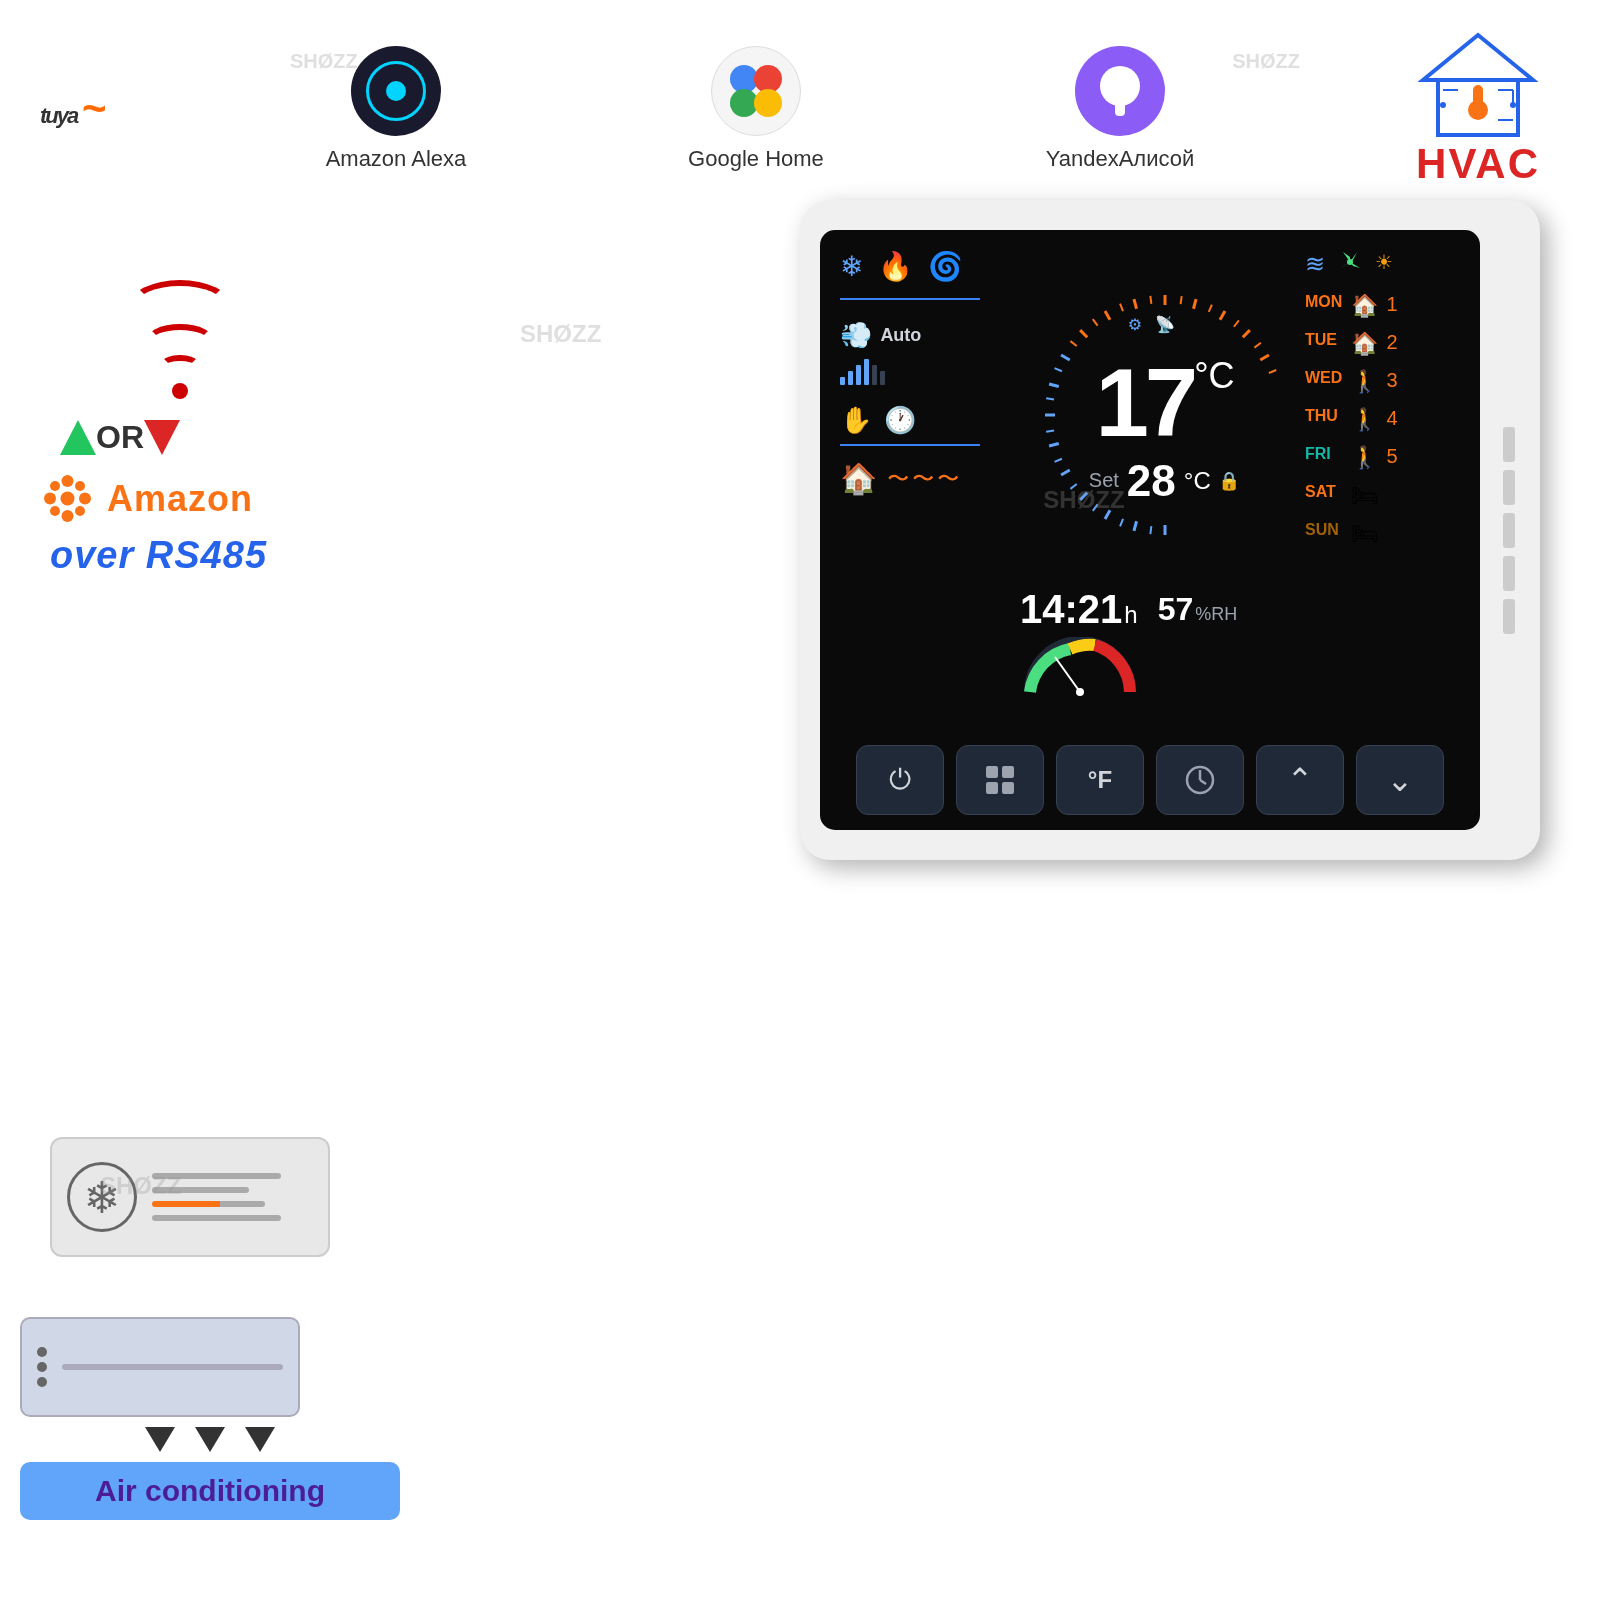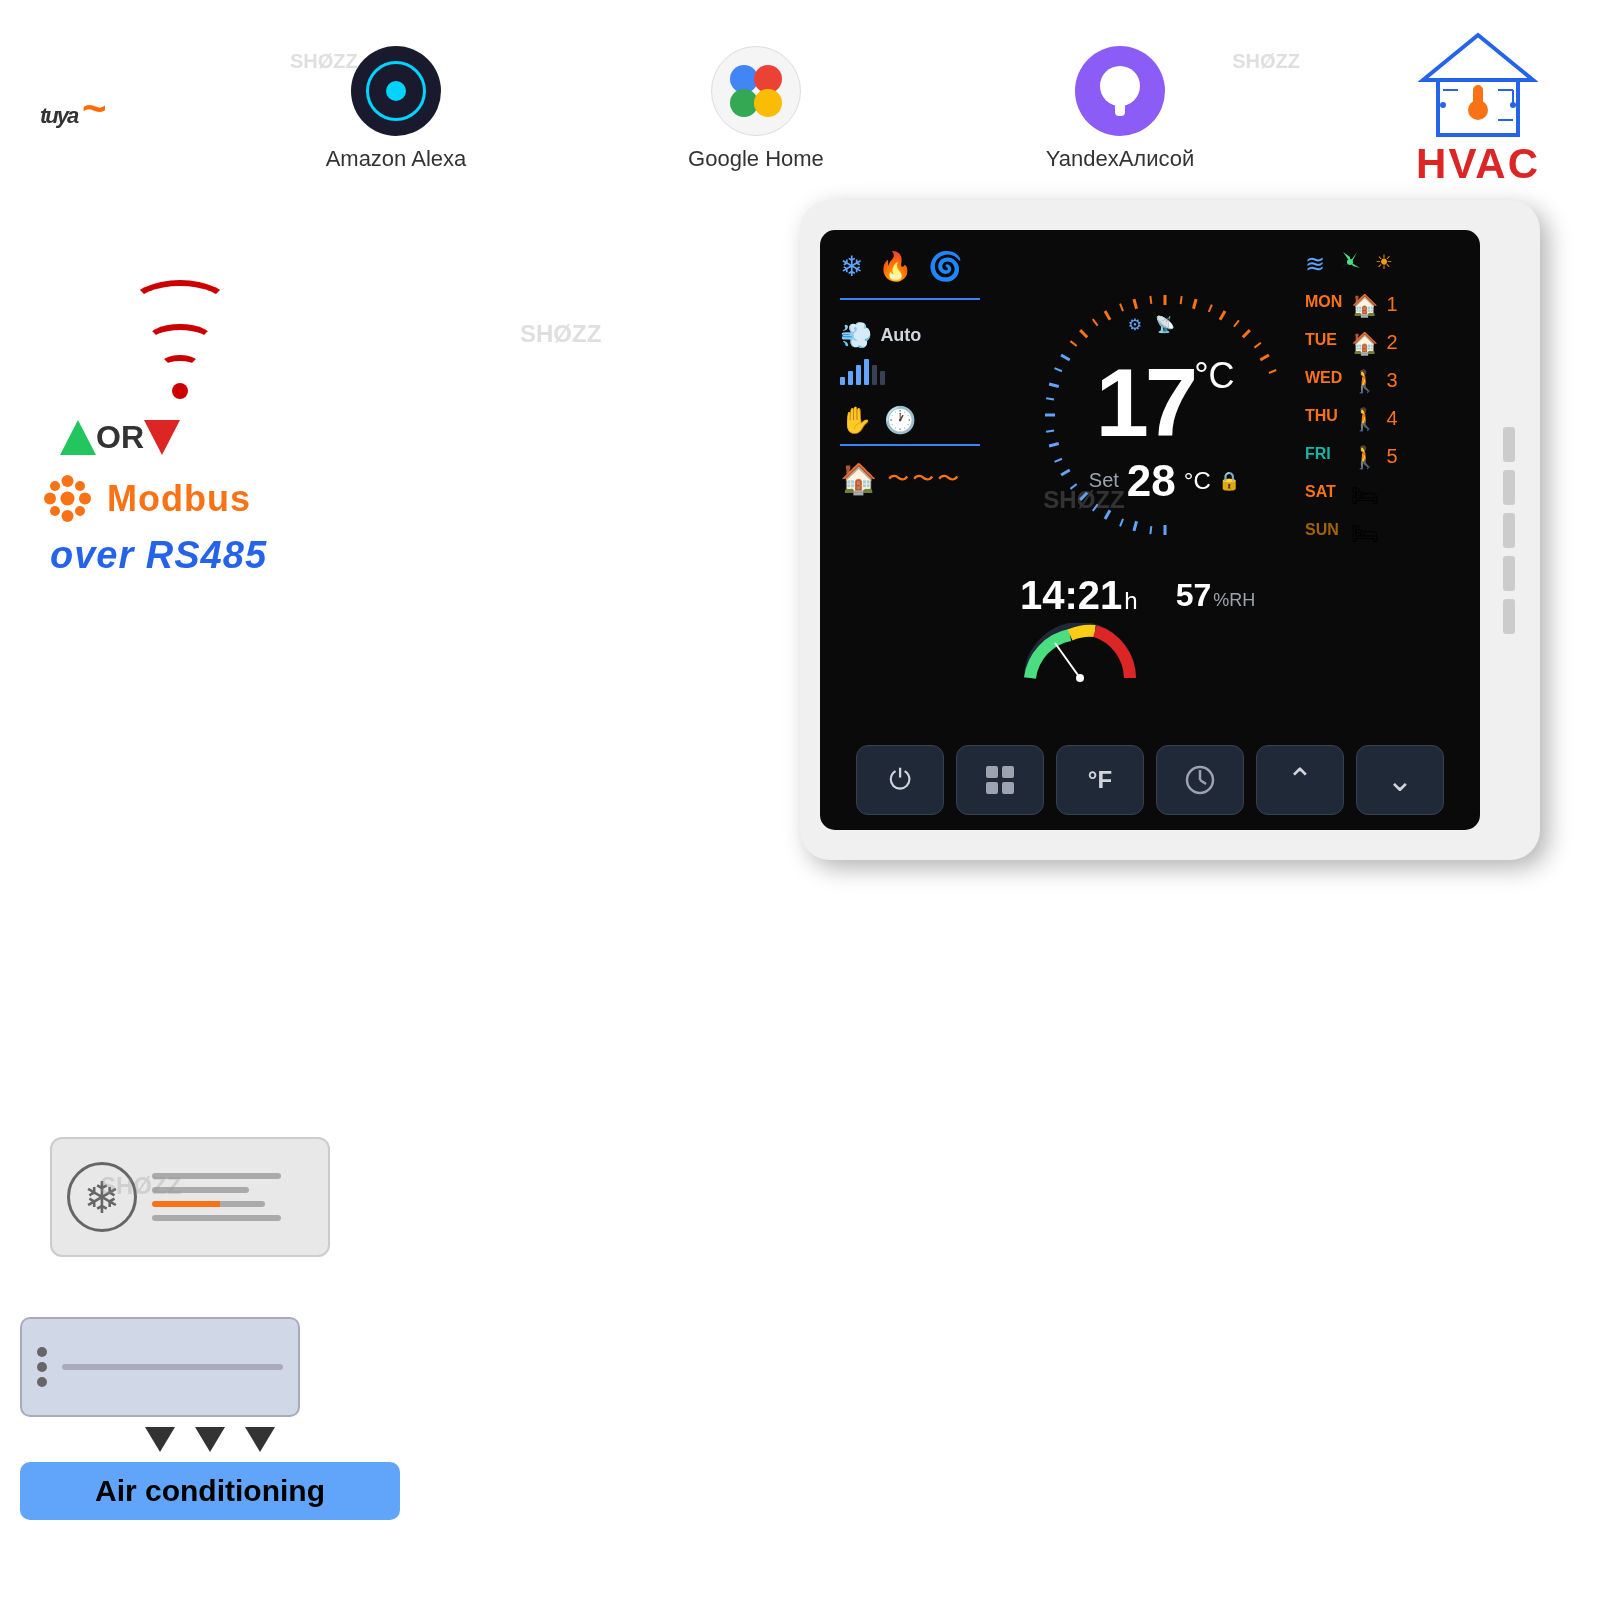--- a/index.html
+++ b/index.html
@@ -266,21 +266,21 @@
     .down-arrow {
       width: 0;
       height: 0;
       border-left: 15px solid transparent;
       border-right: 15px solid transparent;
       border-top: 25px solid #333;
     }
 
     .air-conditioning-badge {
       background: #60a5fa;
-      color: #000000;
+      color: #4c1d95;
       font-size: 30px;
       font-weight: bold;
       padding: 12px 30px;
       border-radius: 10px;
       text-align: center;
       margin-top: 5px;
     }
 
     
     .thermostat-container {
@@ -597,21 +597,21 @@
       <circle cx="27.5" cy="27.5" r="7" fill="#f97316"></circle>
       <circle cx="27.5" cy="10" r="6" fill="#f97316"></circle>
       <circle cx="27.5" cy="45" r="6" fill="#f97316"></circle>
       <circle cx="10" cy="27.5" r="6" fill="#f97316"></circle>
       <circle cx="45" cy="27.5" r="6" fill="#f97316"></circle>
       <circle cx="15" cy="15" r="5" fill="#f97316"></circle>
       <circle cx="40" cy="40" r="5" fill="#f97316"></circle>
       <circle cx="40" cy="15" r="5" fill="#f97316"></circle>
       <circle cx="15" cy="40" r="5" fill="#f97316"></circle>
     </svg>
-    <span class="modbus-text">Modbus</span>
+    <span class="modbus-text">Amazon</span>
   </div>
   <div style="padding-left:10px;">
     <span class="rs485-text">over RS485</span>
   </div>
 </div>
 
 <div class="ac-section">
   <div class="ac-units">
 
     <div class="ac-unit-top">
@@ -749,21 +749,21 @@
               </div>
               <div class="set-temp-row">
                 <span class="set-label">Set</span>
                 <span class="set-temp">28</span>
                 <span style="font-size:24px;color:white;">°C</span>
                 <span style="font-size:18px;color:#9ca3af;">🔒</span>
               </div>
             </div>
           </div>
 
-          <div style="display:flex;gap:38px;align-items:center;margin-top:3px;padding-left:10px;">
+          <div style="display:flex;gap:20px;align-items:center;margin-top:17px;padding-left:10px;">
             <div style="display:flex;align-items:baseline;gap:2px;">
               <span style="font-size:40px;font-weight:bold;color:white;">14:21</span>
               <span style="font-size:24px;color:white;">h</span>
             </div>
             <div style="display:flex;align-items:baseline;gap:2px;">
               <span style="font-size:32px;font-weight:bold;color:white;">57</span>
               <span style="font-size:18px;color:#9ca3af;">%RH</span>
             </div>
           </div>
 

